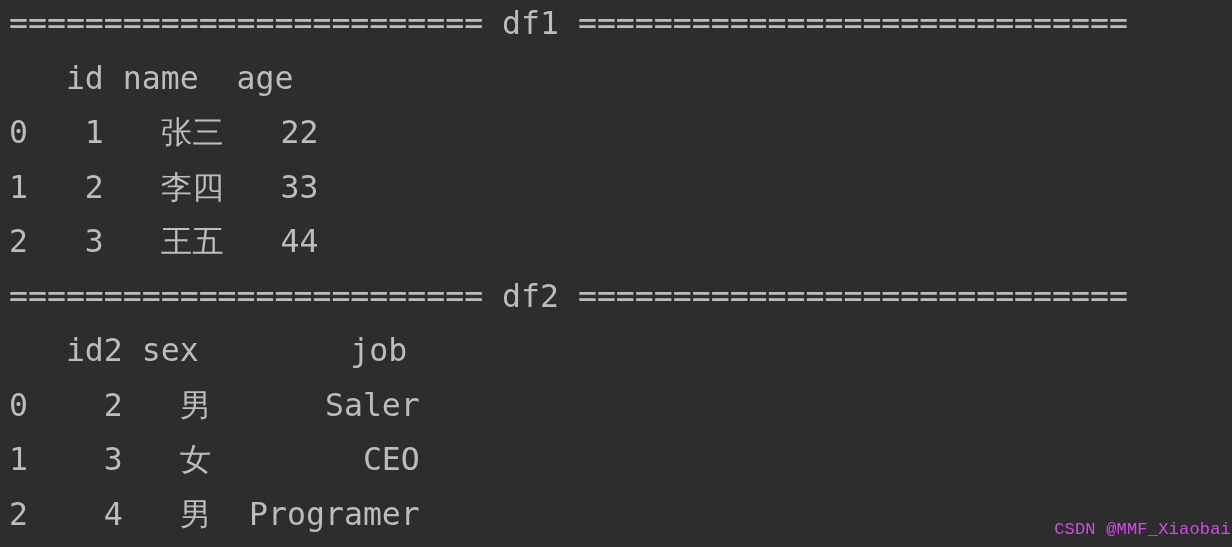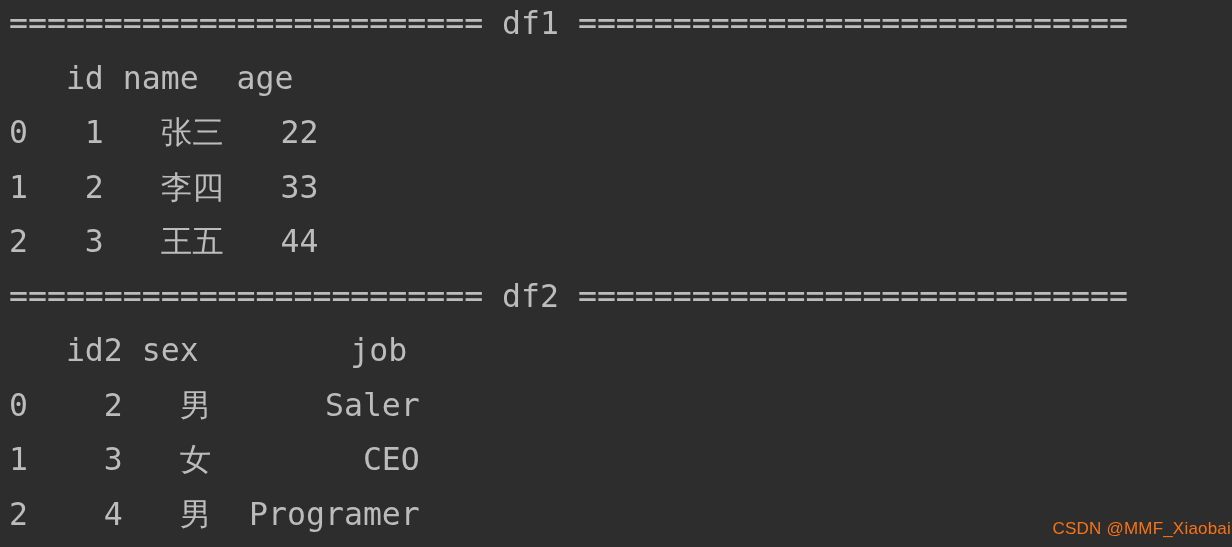--- a/index.html
+++ b/index.html
@@ -49,23 +49,23 @@
   }
 
   .sep-line {
     color: #bcbcbc;
   }
 
   #watermark {
     position: absolute;
     right: 10px;
     bottom: 8px;
-    font-family: Liberation Sans, sans-serif;
+    font-family: Liberation Mono, monospace;
     font-size: 17px;
-    color: #f97316;
+    color: #d946ef;
     letter-spacing: 0.2px;
     white-space: pre;
   }
 </style>
 </head>
 <body>
 
 <div id="terminal">
   <pre id="console-output"><span class="line sep-line">========================= df1 =============================</span><span class="line">   id name  age</span><span class="line">0   1   张三   22</span><span class="line">1   2   李四   33</span><span class="line">2   3   王五   44</span><span class="line sep-line">========================= df2 =============================</span><span class="line">   id2 sex        job</span><span class="line">0    2   男      Saler</span><span class="line">1    3   女        CEO</span><span class="line">2    4   男  Programer</span></pre>
 

